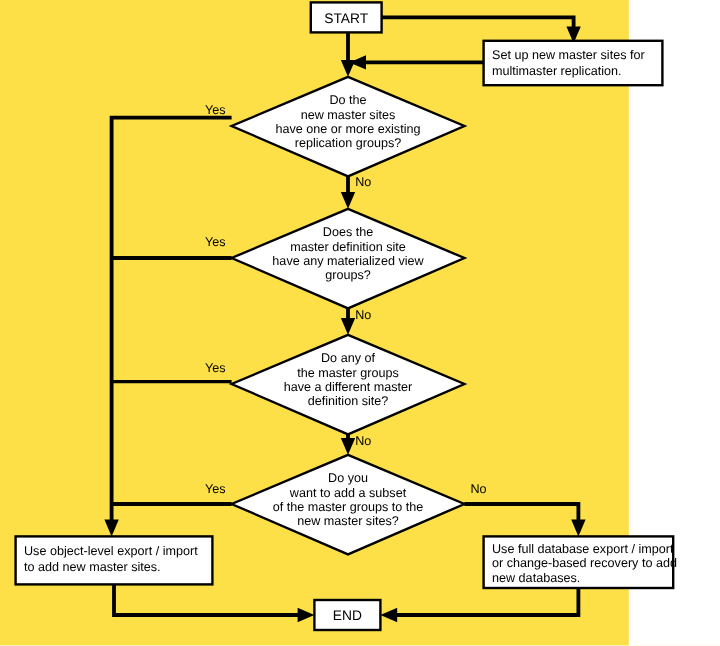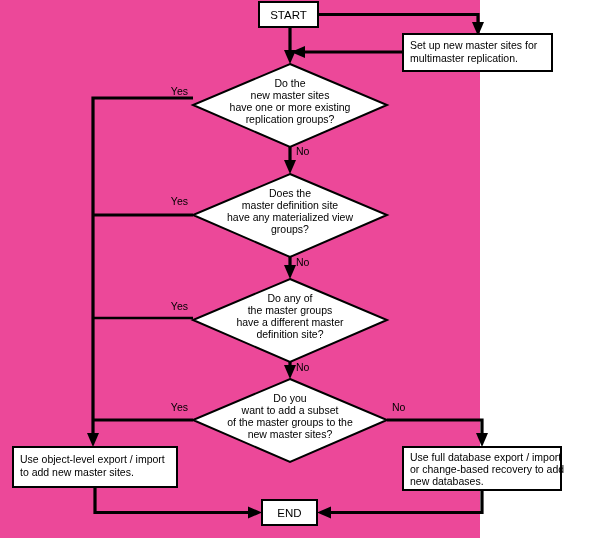--- a/index.html
+++ b/index.html
@@ -8,23 +8,23 @@
     background: #ffffff;
   }
   body {
     width: 600px;
     height: 538px;
     font-family: "Liberation Sans", sans-serif;
     overflow: hidden;
   }
   #flowchart-root {
     position: relative;
-    width: 480px;
+    width: 524px;
     height: 538px;
-    background: #ec4899;
+    background: #fde047;
   }
   svg#flow-svg {
     position: absolute;
     left: 0;
     top: 0;
     width: 600px;
     height: 538px;
     display: block;
   }
   .node-shape {

